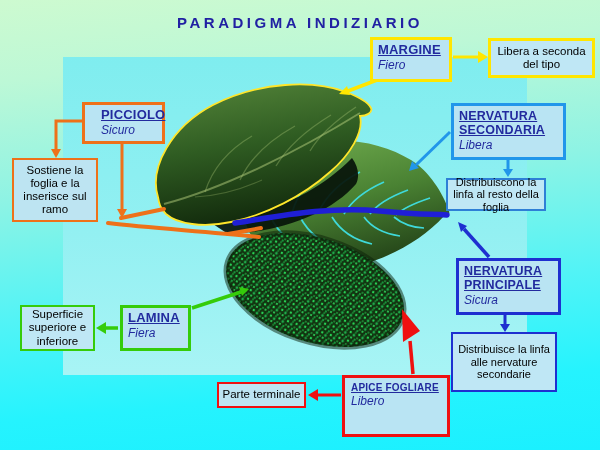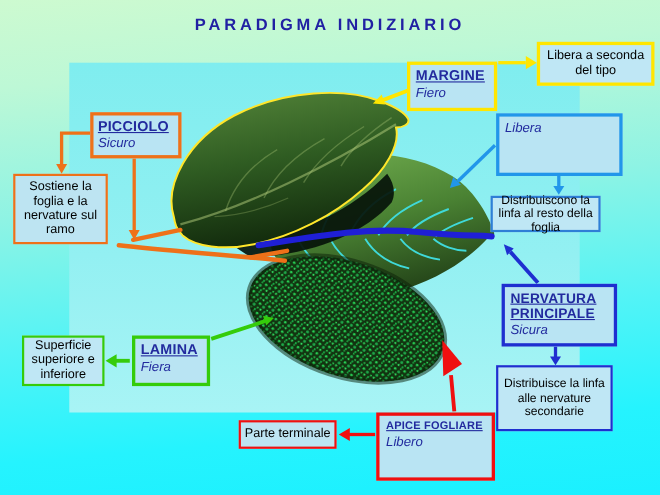--- a/index.html
+++ b/index.html
@@ -151,33 +151,34 @@
     <polygon points="249,289 242,296 239,287" fill="#35cc0a"></polygon>
 
     <line x1="341" y1="395" x2="316" y2="395" stroke="#ef1010" stroke-width="3"></line>
     <polygon points="308,395 318,389 318,401" fill="#ef1010"></polygon>
     <line x1="413" y1="374" x2="410" y2="341" stroke="#ef1010" stroke-width="3.5"></line>
     <polygon points="402,309 420,331 403,342" fill="#ef1010"></polygon>
   </svg>
 
   <div class="title">PARADIGMA INDIZIARIO</div>
 
-  <div class="lbl bd-yellow" style="left:370px;top:37px;width:82px;min-height:45px;margin-top:19px;">
+  <div class="lbl bd-yellow" style="left:370px;top:37px;width:82px;min-height:45px;">
     <span class="term" style="font-size:13px">MARGINE</span>
     <span class="trait">Fiero</span>
   </div>
   <div class="note bd-yellow" style="left:488px;top:38px;width:107px;height:40px;font-size:11.5px;">Libera a seconda del tipo</div>
 
-  <div class="lbl bd-orange" style="left:82px;top:102px;width:83px;min-height:41px;padding:3px 4px;">
+  <div class="lbl bd-orange" style="left:82px;top:102px;width:83px;min-height:41px;padding:3px 16px;">
     <span class="term" style="font-size:13px">PICCIOLO</span>
     <span class="trait">Sicuro</span>
   </div>
-  <div class="note bd-orange2" style="left:12px;top:158px;width:86px;height:64px;font-size:11.5px;background:#bde4f2;">Sostiene la foglia e la nervature sul ramo</div>
+  <div class="note bd-orange2" style="left:12px;top:158px;width:86px;height:64px;font-size:11.5px;background:#bde4f2;">Sostiene la foglia e la inserisce sul ramo</div>
 
   <div class="lbl bd-sky" style="left:451px;top:103px;width:115px;min-height:57px;">
+    <span class="term">NERVATURA SECONDARIA</span>
     <span class="trait">Libera</span>
   </div>
   <div class="note bd-sky2" style="left:446px;top:178px;width:100px;height:33px;">Distribuiscono la linfa al resto della foglia</div>
 
   <div class="lbl bd-blue" style="left:456px;top:258px;width:105px;min-height:57px;">
     <span class="term">NERVATURA PRINCIPALE</span>
     <span class="trait">Sicura</span>
   </div>
   <div class="note bd-blue2" style="left:451px;top:332px;width:106px;height:60px;">Distribuisce la linfa alle nervature secondarie</div>
 

